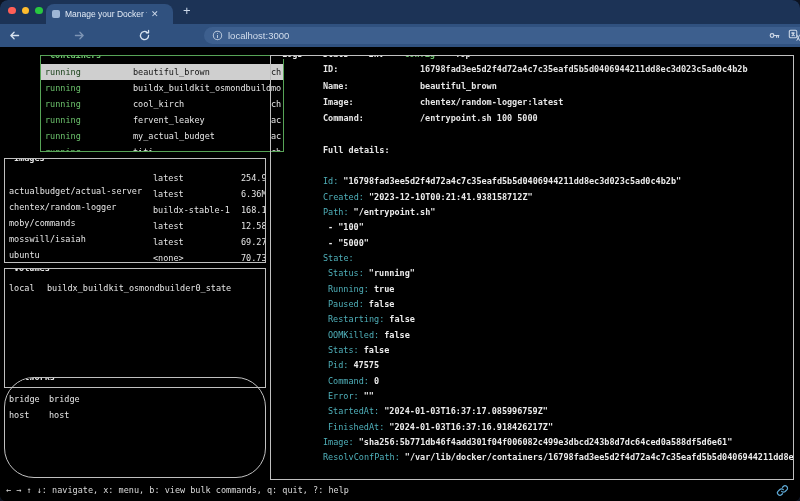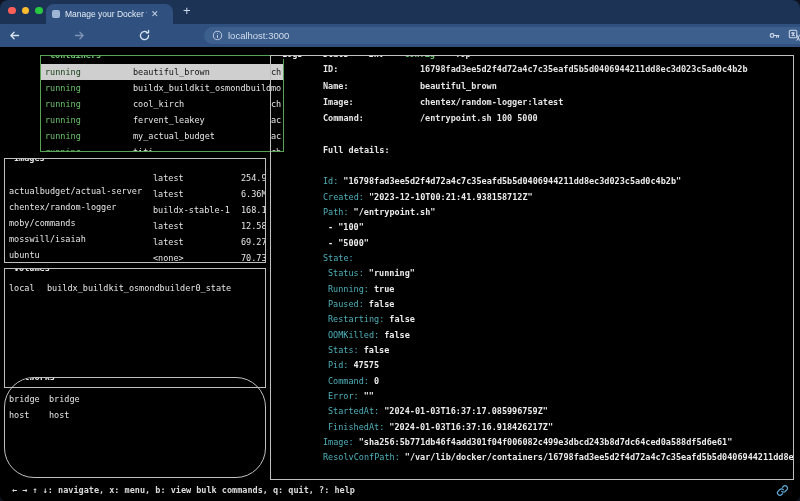--- a/index.html
+++ b/index.html
@@ -72,21 +72,21 @@
   .sumlabel { width:57px; flex:0 0 auto; font-weight:bold; }
   .sumvalue { font-weight:bold;margin-left:40px; }
   .details-heading { margin-top:18px; height:15px; font-weight:bold; }
   .dlist { margin-top:14px; }
   .dline { display:flex; height:15.35px; align-items:center; white-space:pre; overflow:hidden;}
   .dline.indent { padding-left:5px; }
   .dkey { color:#4fb0ba; flex:0 0 auto; }
   .dkey:not(:empty) { margin-right:5px; }
   .dval { color:#ececec; font-weight:bold; flex:0 0 auto; }
 
-  .statusbar { position:absolute; left:12px; top:438px; height:14px; color:#dcdcdc; white-space:pre;font-weight:bold; }
+  .statusbar { position:absolute; left:6px; top:438px; height:14px; color:#dcdcdc; white-space:pre; }
   .linkicon { position:absolute; left:776px; top:437px; }
 </style>
 </head>
 <body>
 
 <div class="window">
 
   <div class="tabbar">
     <div class="lights">
       <span class="light red"></span>

